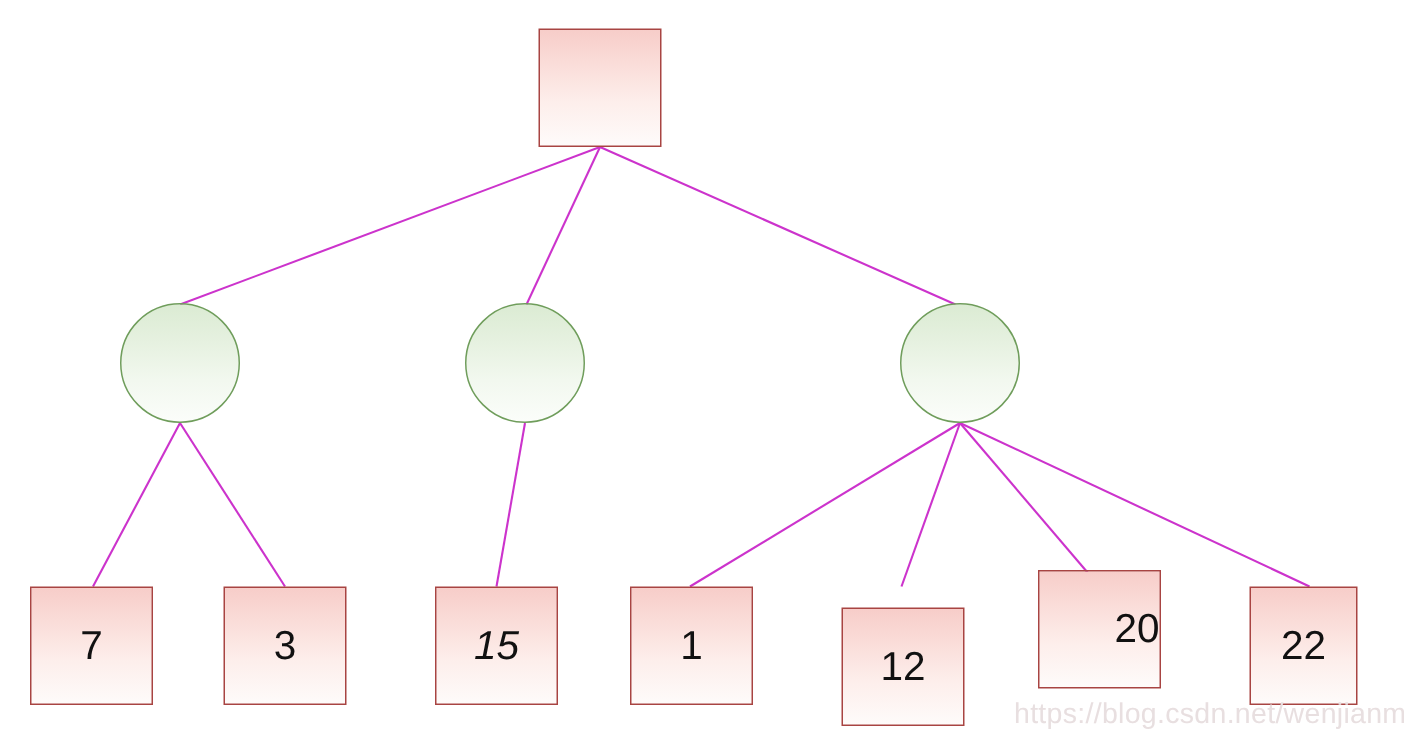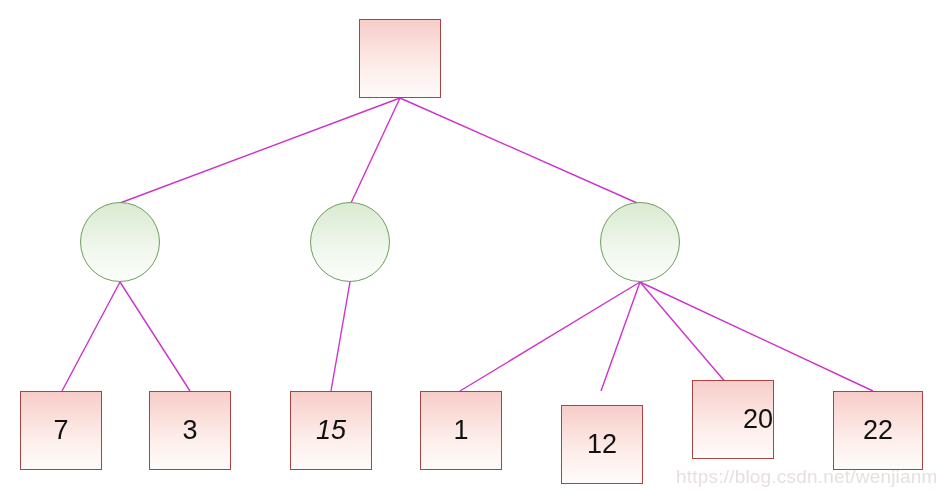--- a/index.html
+++ b/index.html
@@ -105,20 +105,20 @@
       </div>
       <div class="node node-rect" style="left: 420px; top: 391px; width: 82px; height: 79px;">
         <span class="node-label">1</span>
       </div>
       <div class="node node-rect" style="left: 561px; top: 377px; width: 82px; height: 79px; margin-top: 28px;">
         <span class="node-label">12</span>
       </div>
       <div class="node node-rect" style="left: 692px; top: 380px; width: 82px; height: 79px; justify-content: flex-end;">
         <span class="node-label">20</span>
       </div>
-      <div class="node node-rect" style="left: 833px; top: 391px; width: 90px; height: 79px;">
+      <div class="node node-rect" style="left: 833px; top: 391px; width: 72px; height: 79px;">
         <span class="node-label">22</span>
       </div>
     </div>
 
   <div id="watermark">https://blog.csdn.net/wenjianmuran</div>
 
 </div>
 
 </body></html>

